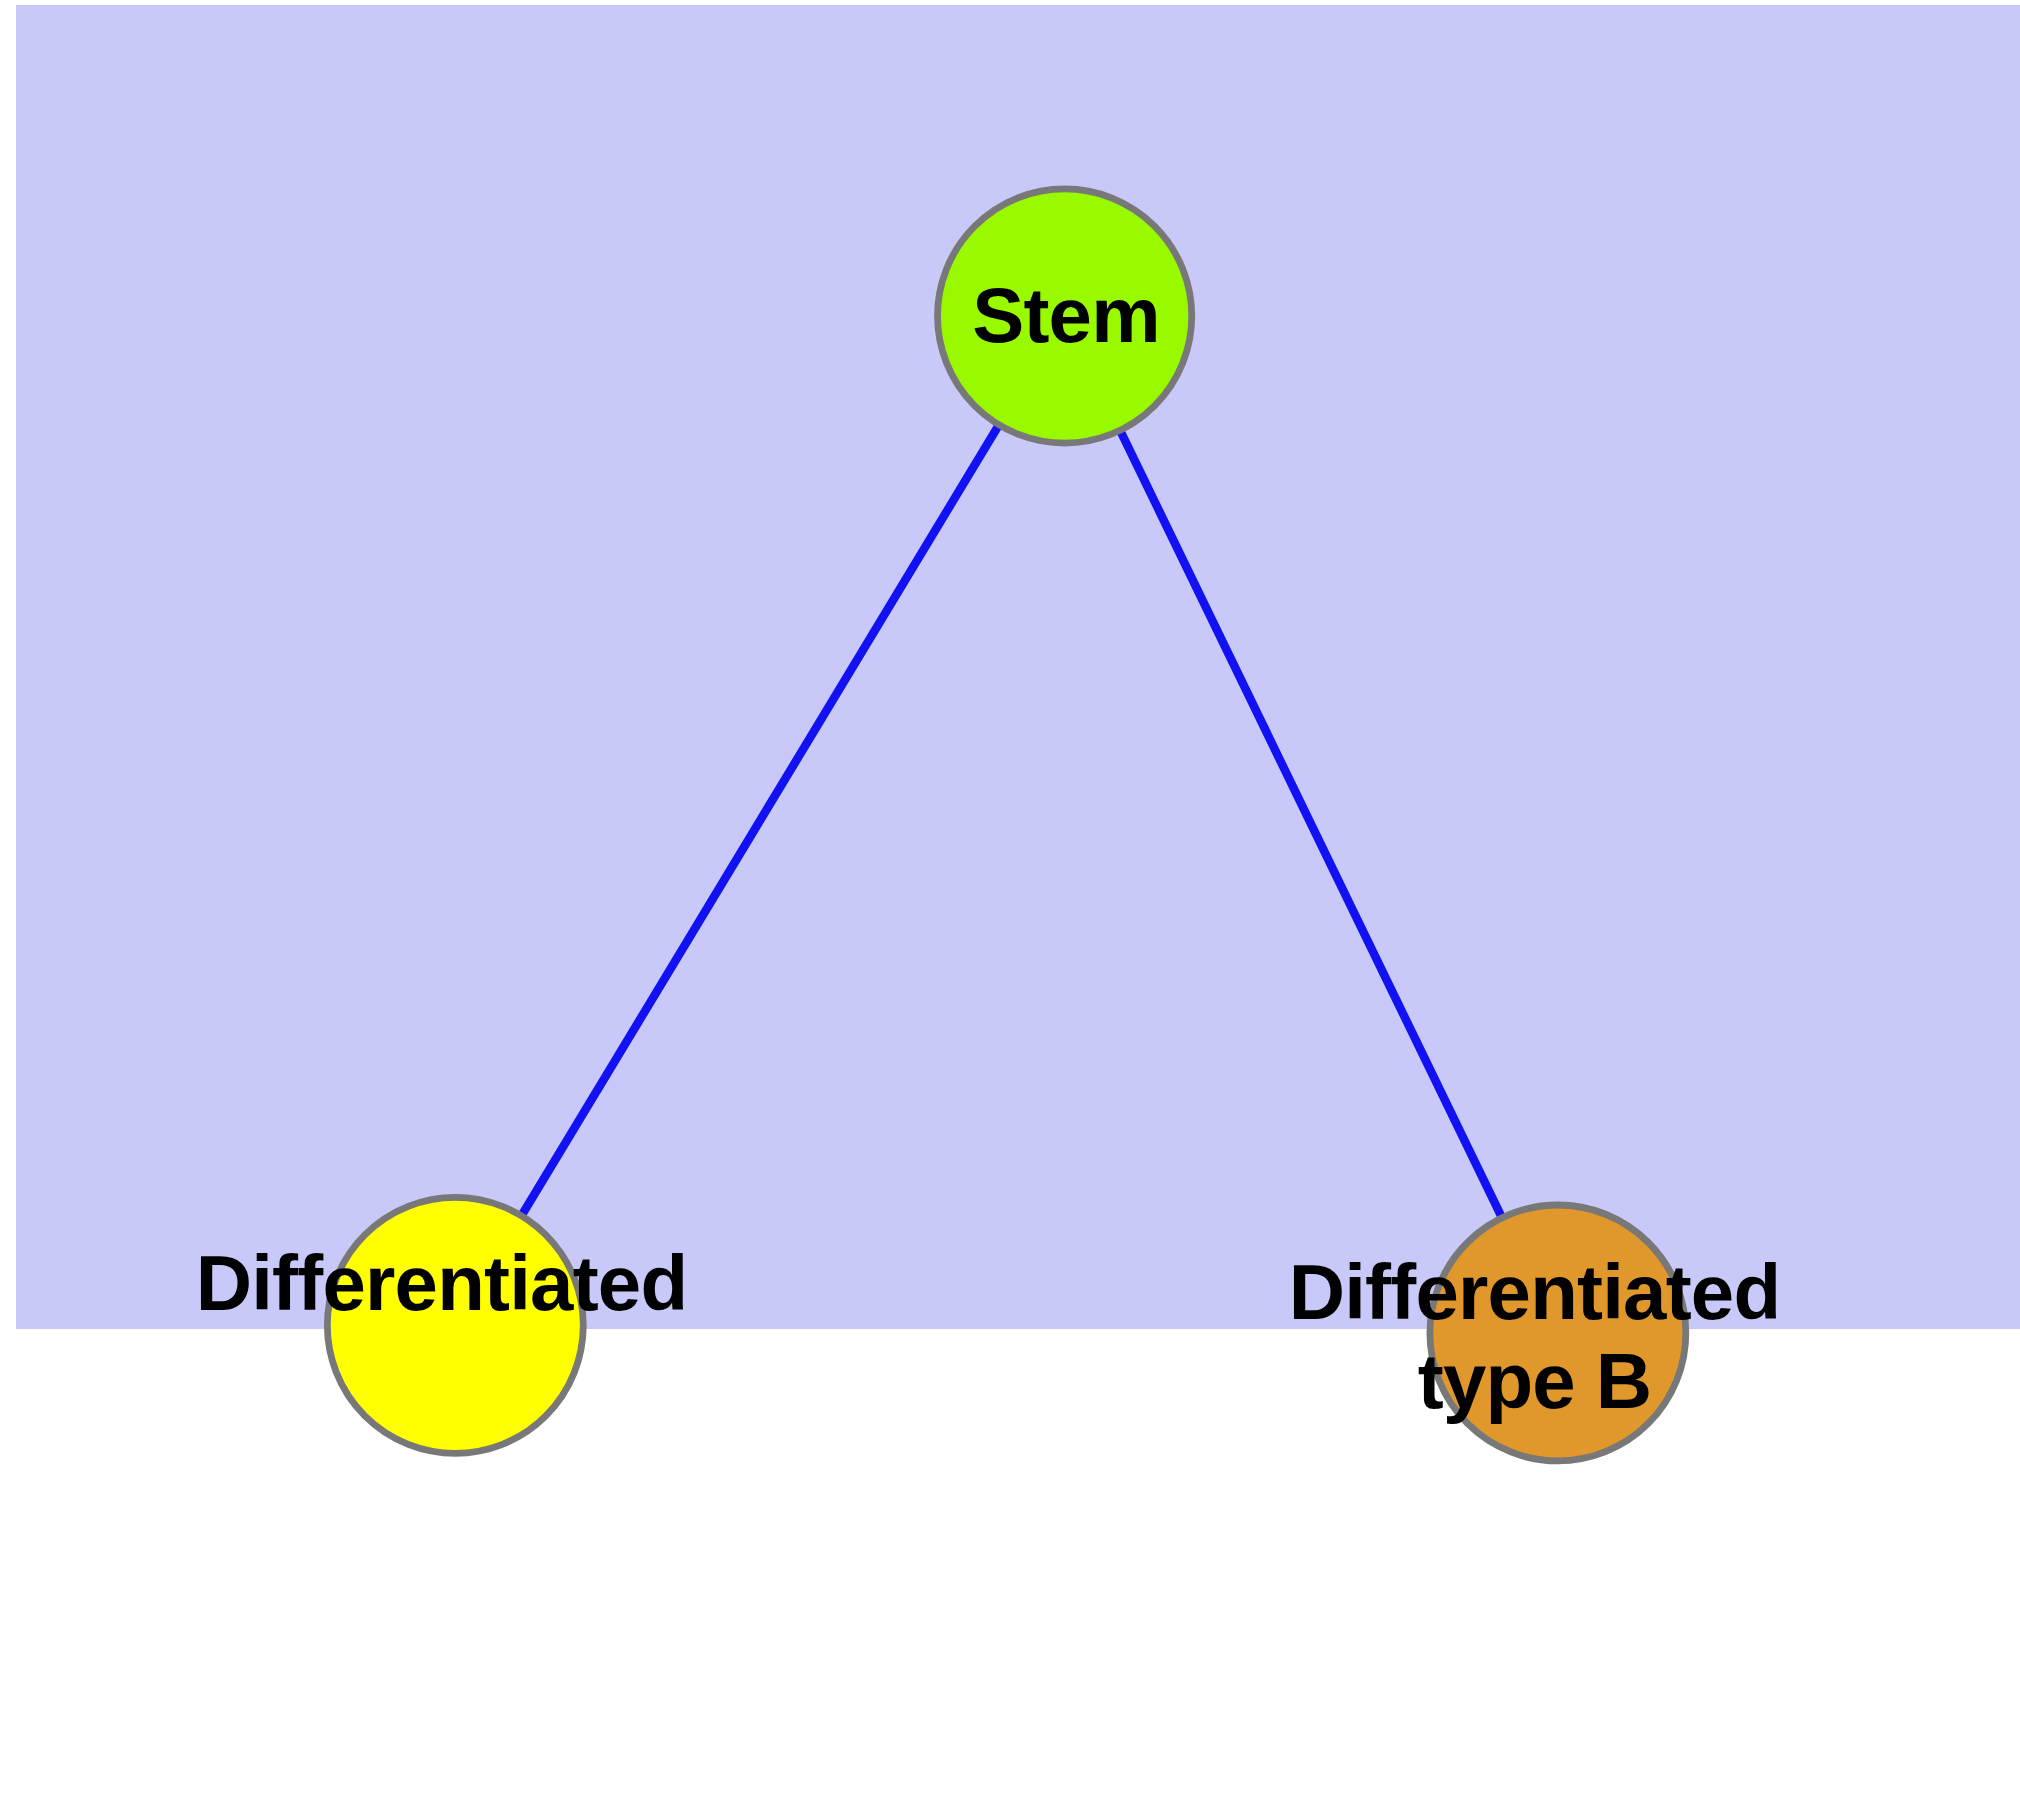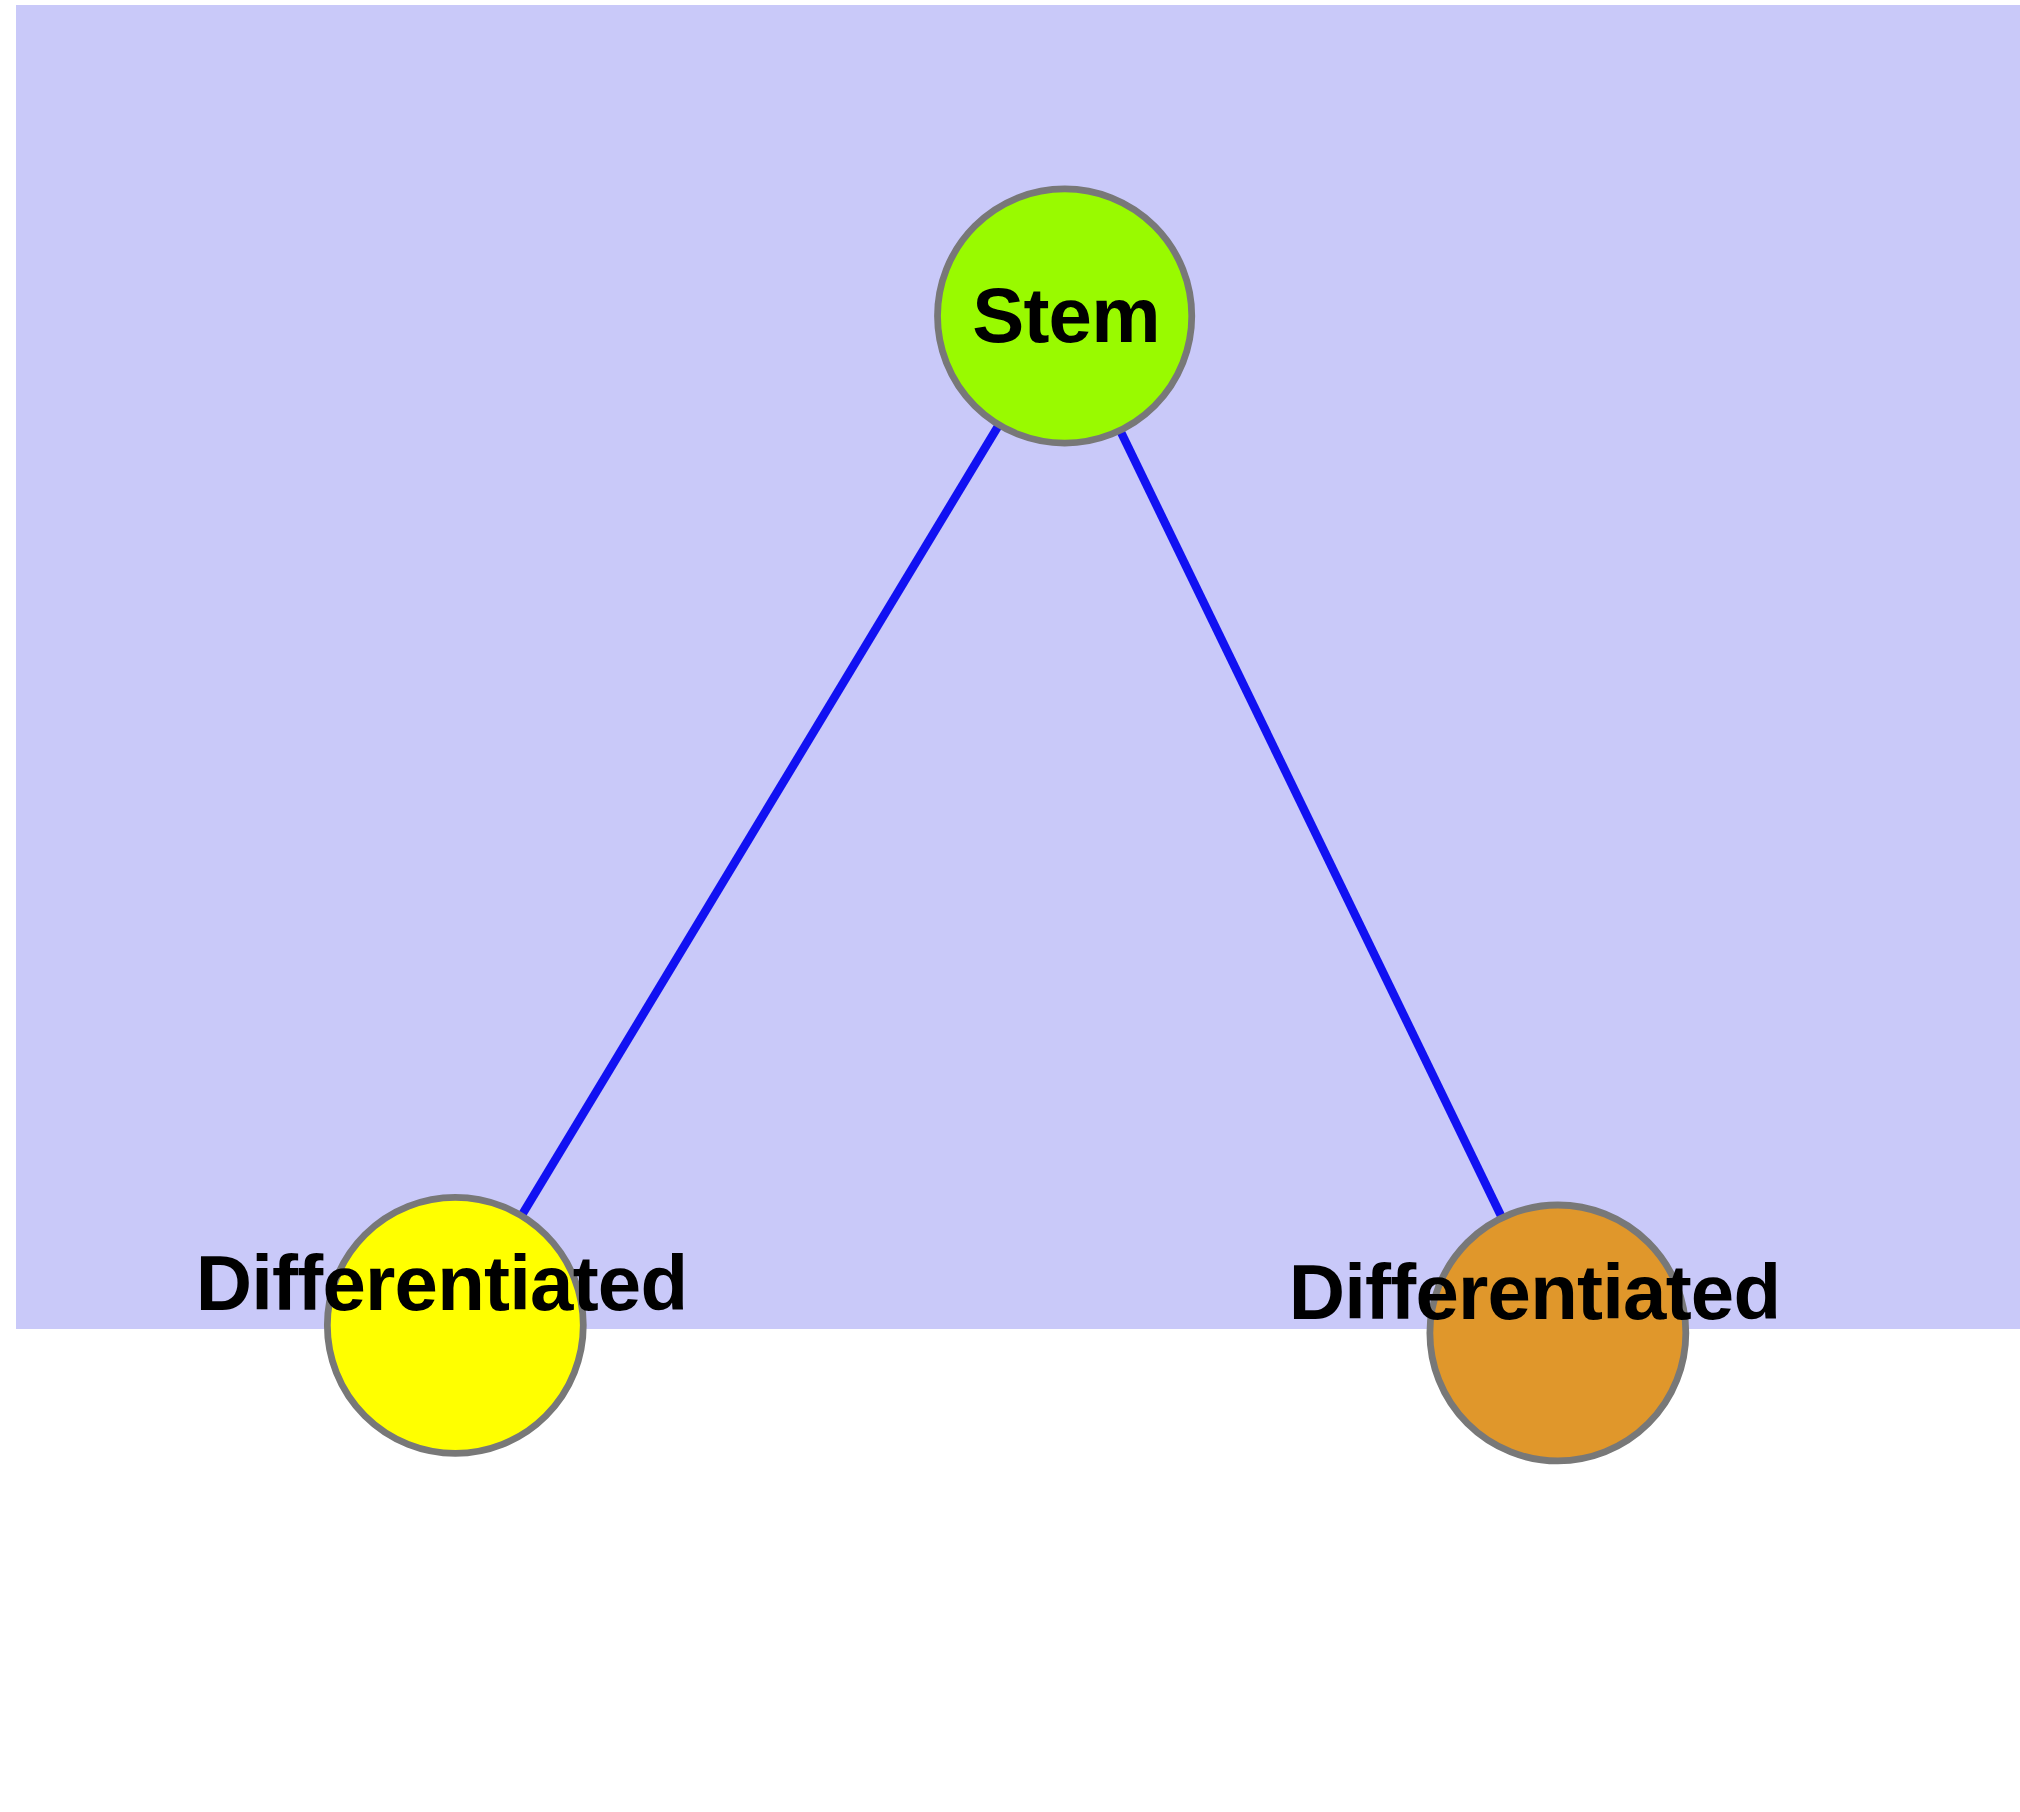--- a/index.html
+++ b/index.html
@@ -74,17 +74,18 @@
     <div class="label label-stem">
       <div>Stem</div>
     </div>
 
     <div class="label label-a">
       <div>Differentiated</div>
     </div>
 
     <div class="label label-b">
       <div>Differentiated</div>
+      <div>type B</div>
     </div>
 
   </div>
 </div>
 
 
 </body></html>

